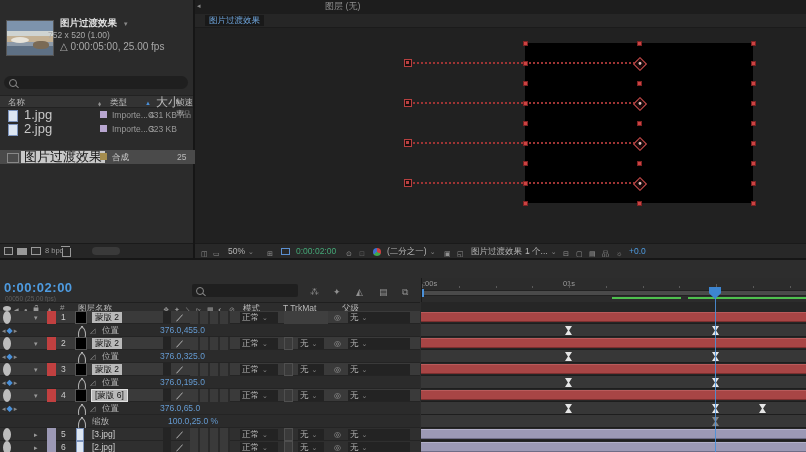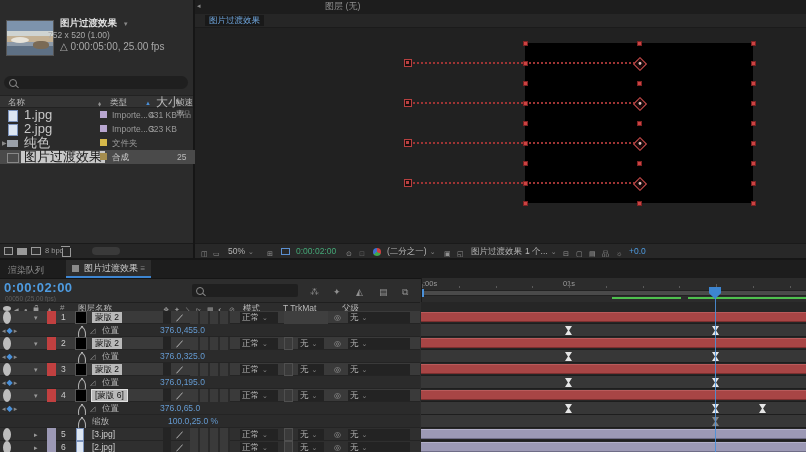--- a/index.html
+++ b/index.html
@@ -132,27 +132,20 @@
           <span class="ptype">Importe...G</span>
           <span class="psize">431 KB</span>
           <span class="pusage">品</span>
         </div>
         <div class="prow" style="top: 14px;">
           <span class="picon file"></span>
           <span class="pname">2.jpg</span>
           <span class="pswatch" style="background:#b8a6d0"></span>
           <span class="ptype">Importe...G</span>
           <span class="psize">323 KB</span>
-        </div>
-        <div class="prow" style="top: 28px;">
-          <span class="pexp">▶</span>
-          <span class="picon folder"></span>
-          <span class="pname">纯色</span>
-          <span class="pswatch" style="background:#d6b84a"></span>
-          <span class="ptype">文件夹</span>
         </div>
         <div class="prow psel" style="top: 42px;">
           <span class="picon comp"></span>
           <span class="pname chip">图片过渡效果</span>
           <span class="pswatch" style="background:#a58d4e"></span>
           <span class="ptype">合成</span>
           <span class="pfps">25</span>
         </div>
       </div>
 
@@ -253,28 +246,20 @@
       <div class="handle" style="left: 751px; top: 161px;"></div>
       <div class="handle" style="left: 523px; top: 201px;"></div>
       <div class="handle" style="left: 637px; top: 201px;"></div>
       <div class="handle" style="left: 751px; top: 201px;"></div>
       <div class="handle" style="left: 523px; top: 181px;"></div>
       <div class="handle" style="left: 751px; top: 181px;"></div>
       <div class="anchor" style="left: 635px; top: 179px;"></div>
     </div>
 
   <div class="abs" style="left:0;top:258px;width:806px;height:194px;background:#2d2d2d;border-top:2px solid #161616;box-sizing:border-box">
-    <div class="abs tabstrip" style="left:0;top:0;width:806px;height:18px">
-      <span class="abs nw" style="left:8px;top:4px;color:#8f8f8f;font-size:9px">渲染队列</span>
-      <div class="abs activetab nw" style="left:66px;top:0;height:18px;line-height:17px;padding:0 6px;box-sizing:border-box">
-        <span class="abs" style="left:6px;top:5px;width:7px;height:7px;background:#8a8a8a"></span>
-        <span style="margin-left:12px;color:#d0d0d0;font-size:9px">图片过渡效果</span>
-        <span class="menu-ic">≡</span>
-      </div>
-    </div>
 
     <div class="abs nw" style="left:4px;top:20px;font-size:13px;font-weight:bold;color:#4e9be0;letter-spacing:.5px">0:00:02:00</div>
     <div class="abs nw" style="left:5px;top:35px;font-size:6.5px;color:#5e5e5e">00050 (25.00 fps)</div>
     <div class="abs" style="left:192px;top:24px;width:106px;height:13px;background:#1f1f1f;border-radius:2px">
       <span class="mag" style="left:4px;top:3px"></span>
     </div>
     <span class="abs chic" style="left:310px;top:27px;font-size:9px">⁂</span>
     <span class="abs chic" style="left:333px;top:27px;font-size:9px">✦</span>
     <span class="abs chic" style="left:356px;top:27px;font-size:9px">◭</span>
     <span class="abs chic" style="left:379px;top:27px;font-size:9px">▤</span>

